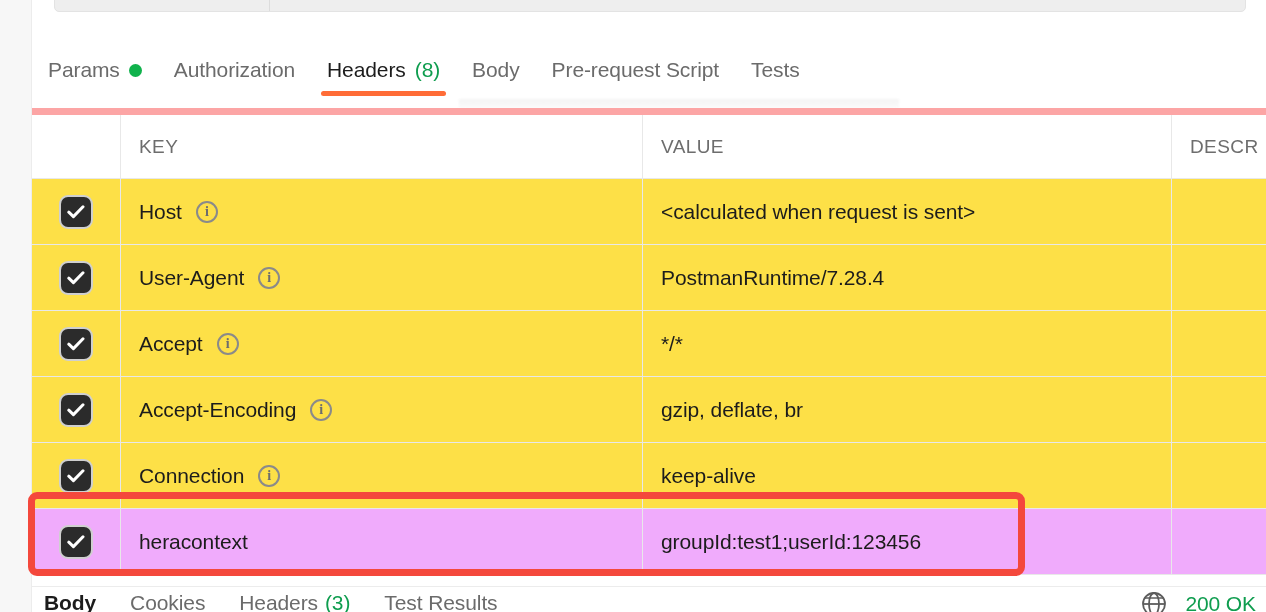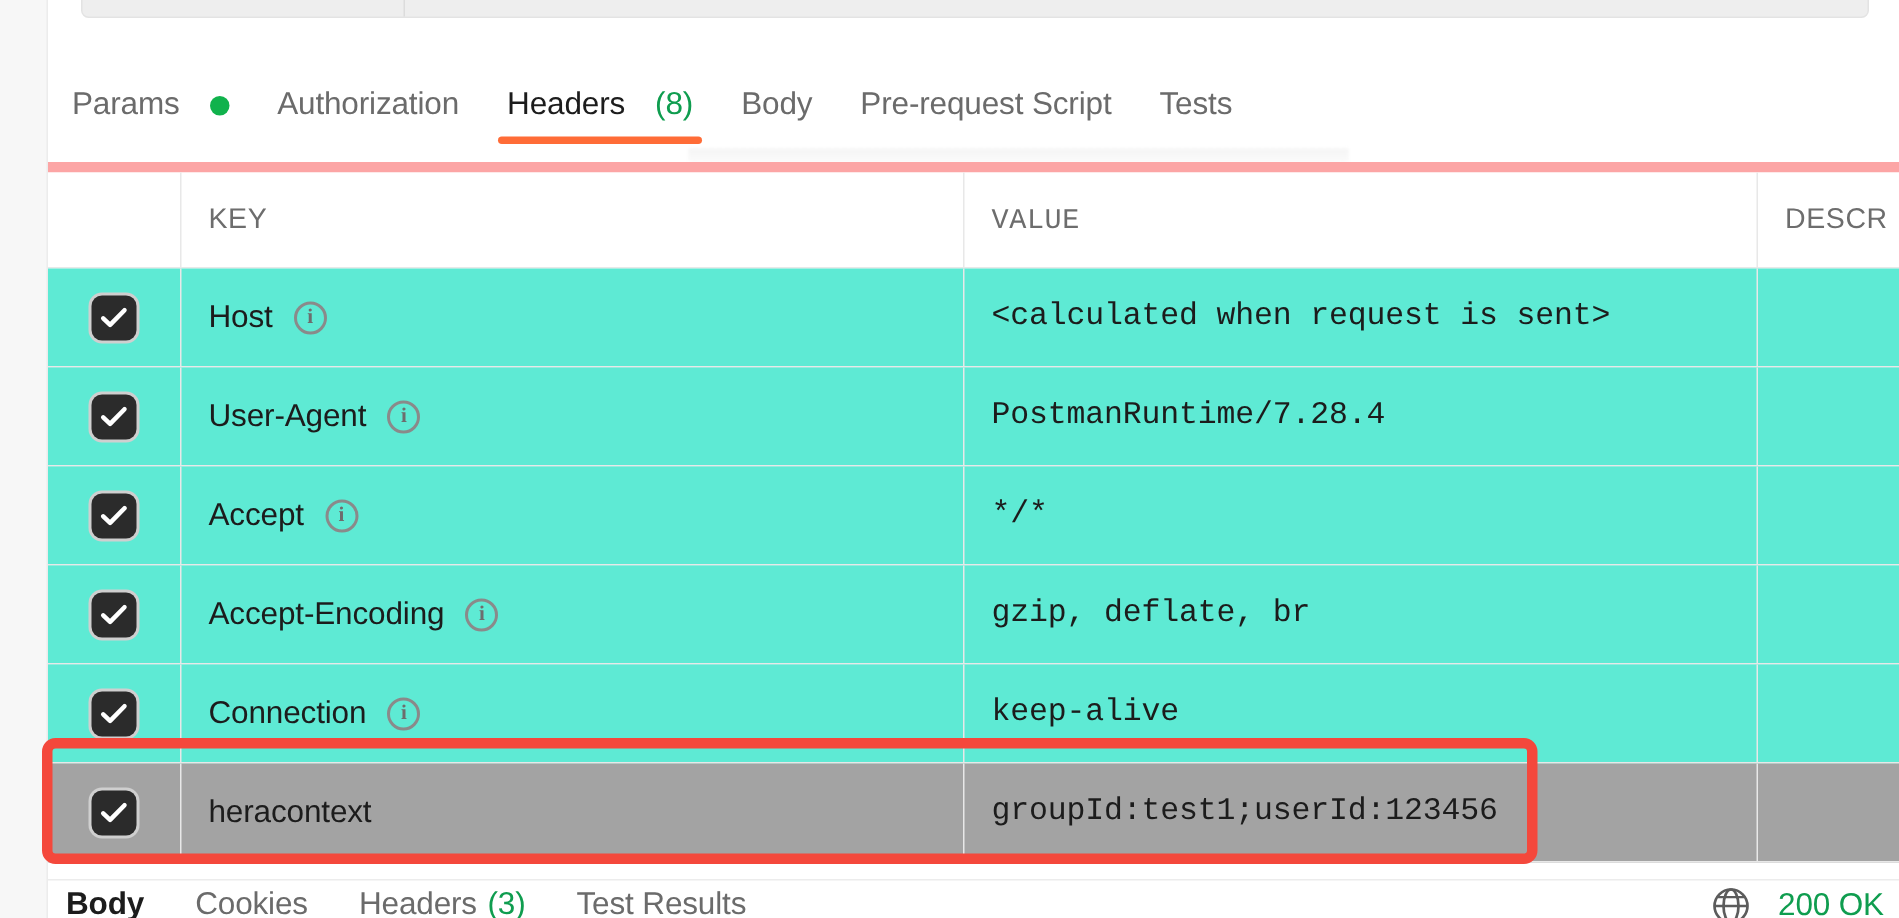--- a/index.html
+++ b/index.html
@@ -74,21 +74,21 @@
     top: 0;
     height: 74px;
     display: flex;
     align-items: flex-start;
     padding-top: 26px;
   }
   .tab {
     position: relative;
     display: flex;
     align-items: center;
-    gap: 20px;
+    gap: 9px;
     height: 48px;
     padding: 0 16px;
     font-size: 21px;
     color: #6b6b6b;
     letter-spacing: -0.1px;
     cursor: pointer;
     white-space: nowrap;
   }
   .tab.active { color: #1c1c1c; }
   .tab .count { color: #0f9d4f; }
@@ -127,37 +127,37 @@
     top: 108px;
     width: 1234px;
     border-top: 7px solid #fca5a5;
   }
   .trow {
     display: flex;
     height: 66px;
     border-bottom: 1px solid #e8e8e8;
   }
   .trow.head { background: #ffffff; height: 64px; }
-  .trow.body { background: #5eead4; }
-  .trow.body.highlighted { background: #a3a3a3; }
+  .trow.body { background: #fde047; }
+  .trow.body.highlighted { background: #f0abfc; }
 
   .cell {
     display: flex;
     align-items: center;
     border-right: 1px solid #e8e8e8;
     padding: 0 0 0 18px;
     min-width: 0;
   }
   .cell.c-check {
     width: 89px;
     justify-content: center;
     padding: 0;
   }
   .cell.c-key { width: 522px; }
-  .cell.c-value { width: 529px; font-family: Liberation Mono, monospace; }
+  .cell.c-value { width: 529px; }
   .cell.c-desc { width: 94px; border-right: none; }
 
   .head .cell {
     font-size: 19px;
     color: #6d6d6d;
     letter-spacing: 0.4px;
   }
   .body .cell {
     font-size: 21px;
     color: #1c1c1c;

